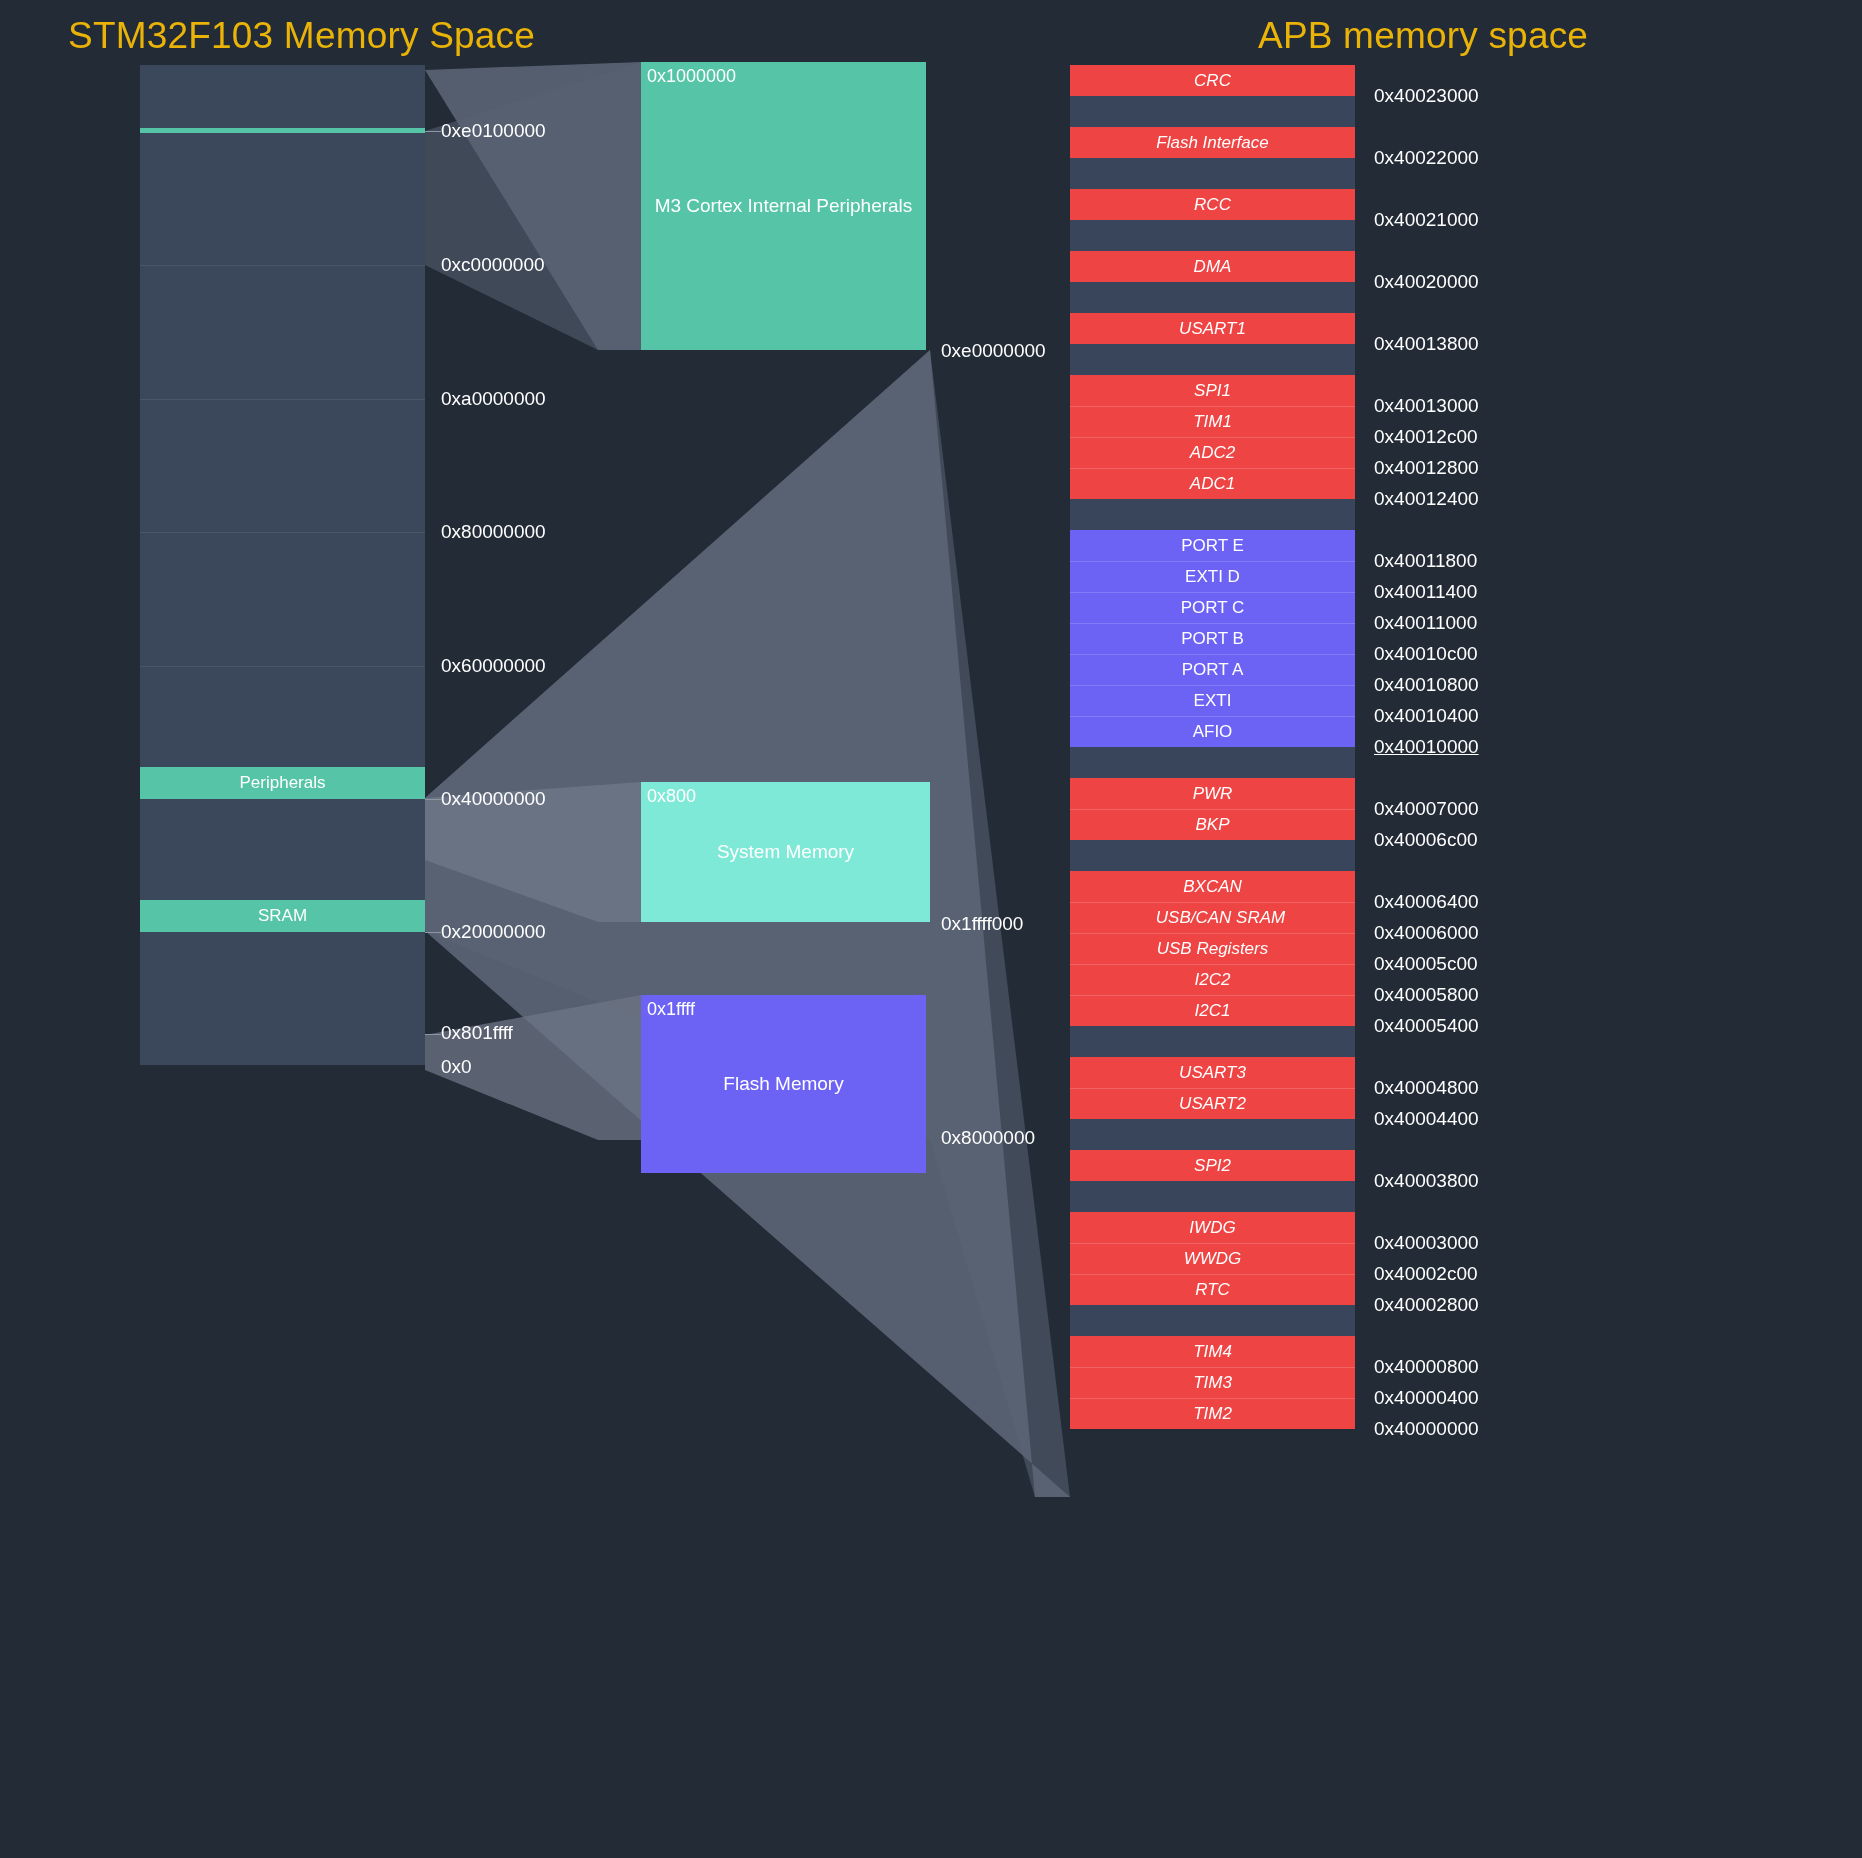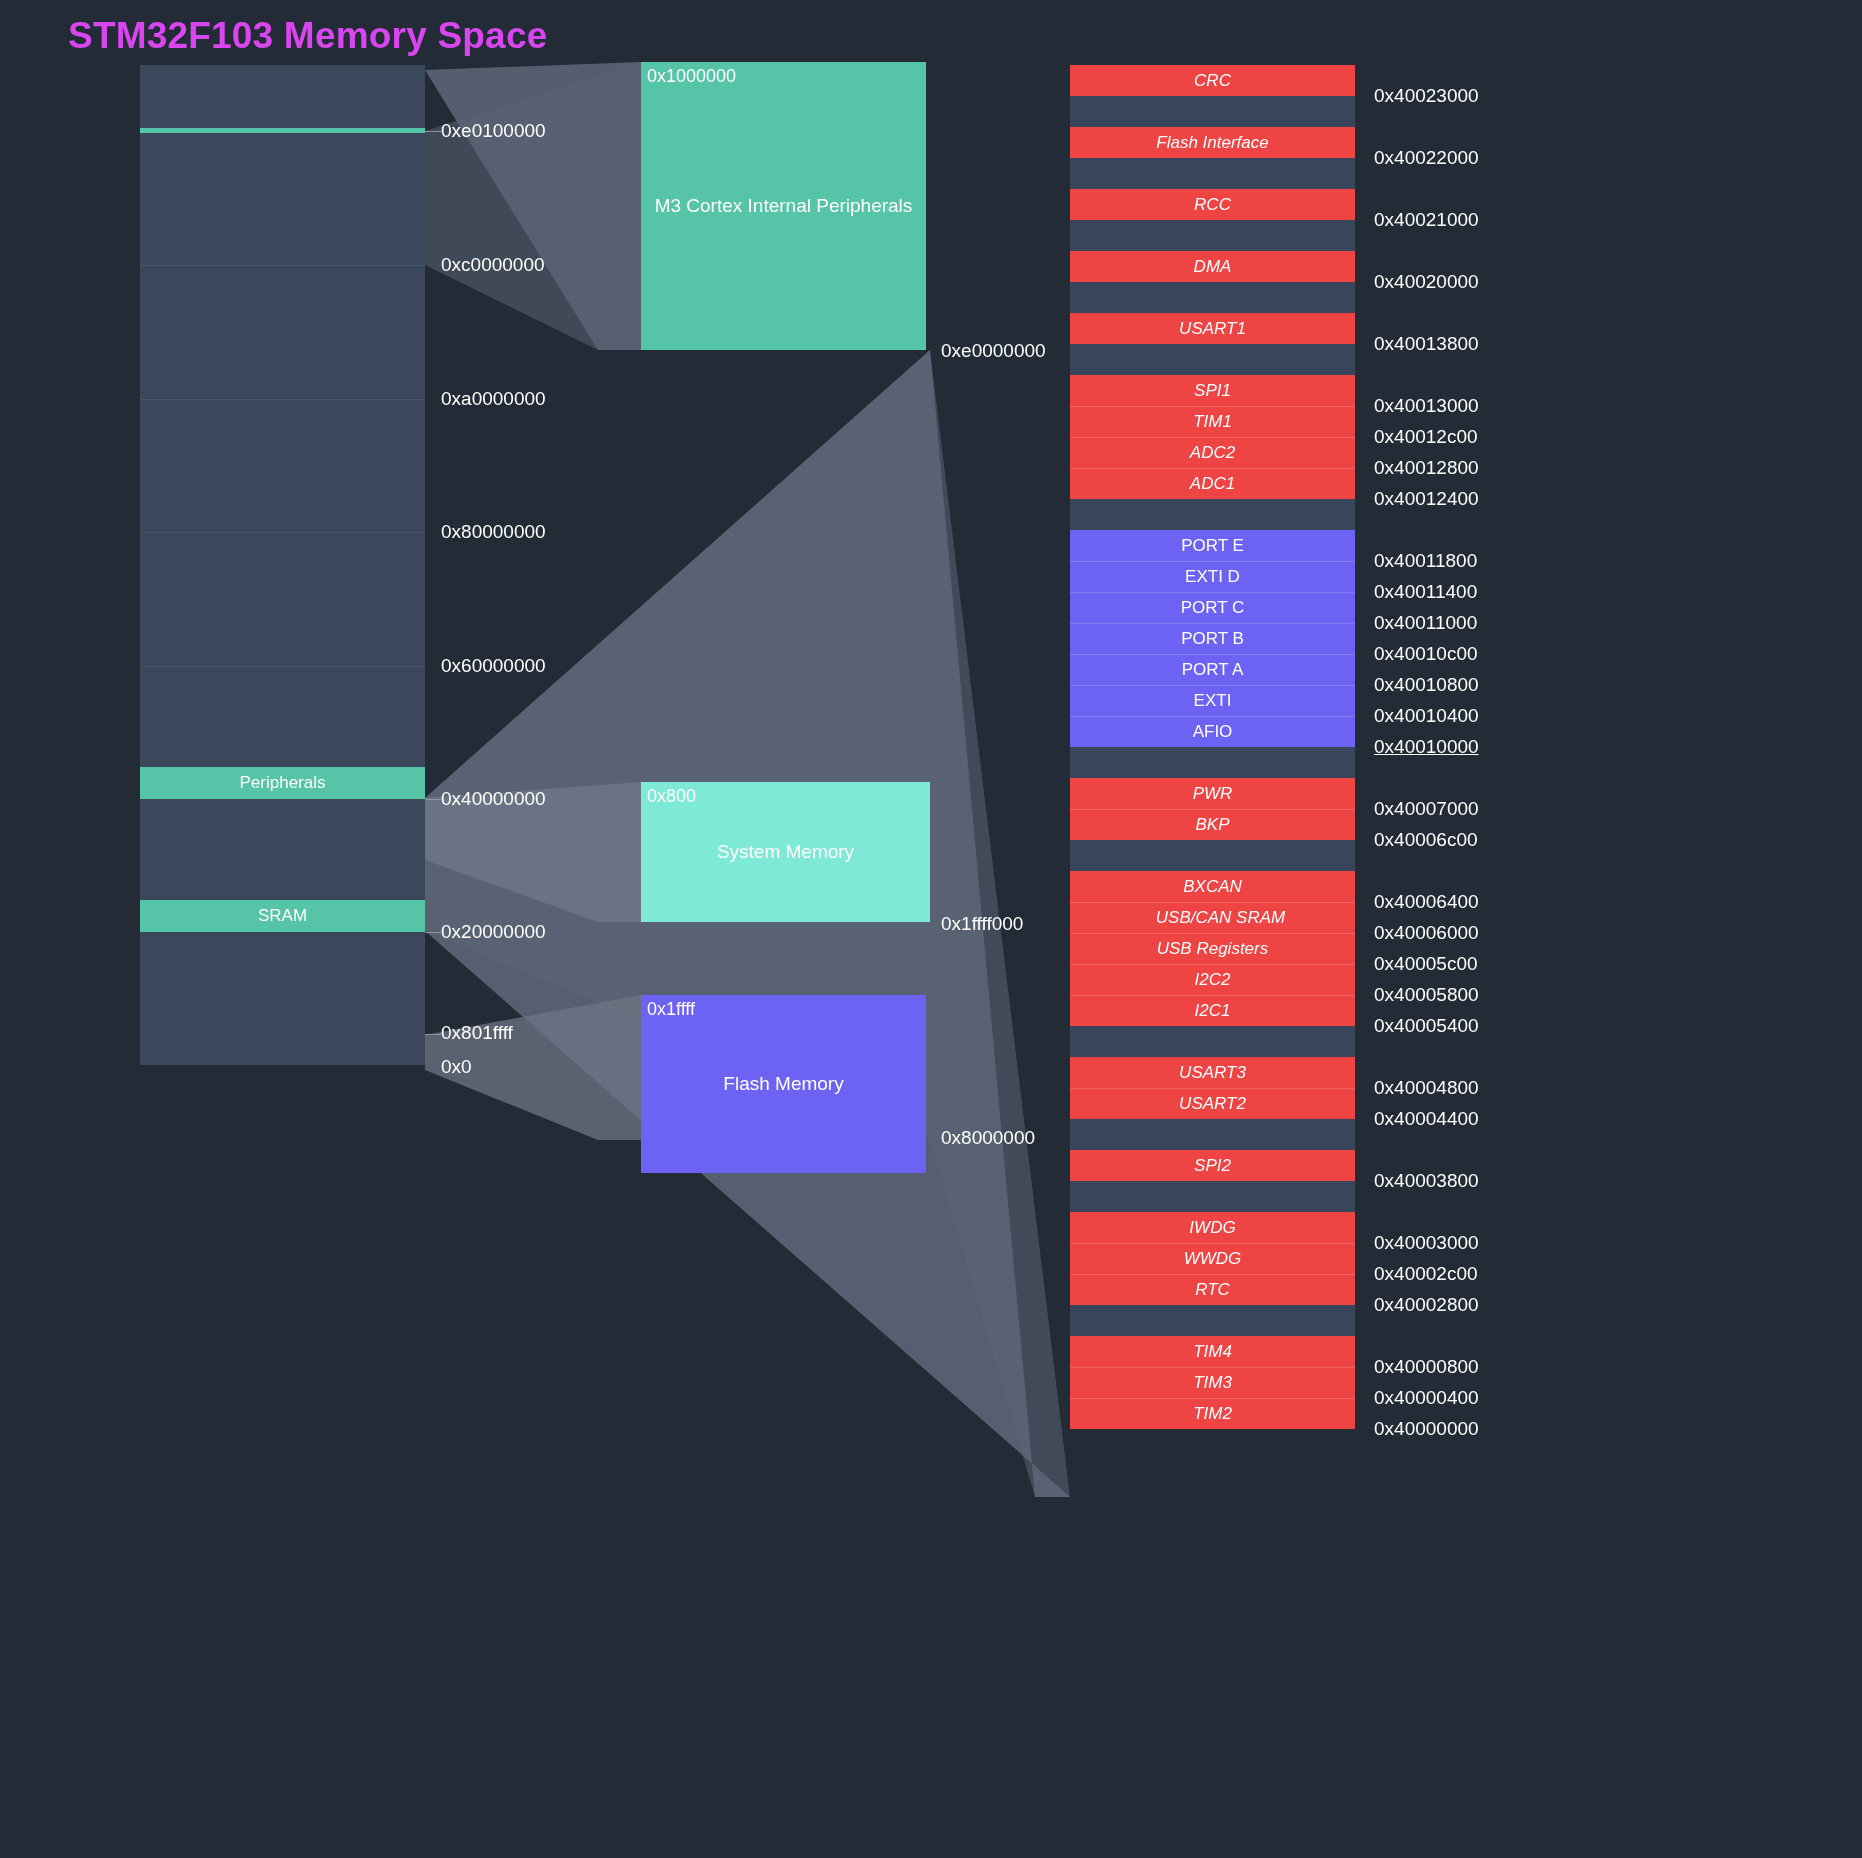--- a/index.html
+++ b/index.html
@@ -10,22 +10,22 @@
     color:#ffffff;
     overflow:hidden;
     position:relative;
   }
   .stage{position:absolute;inset:0;}
 
   
   .title{
     position:absolute;
     font-size:37px;
-    font-weight:700;
-    color:#d946ef;
+    font-weight:400;
+    color:#eab308;
     white-space:nowrap;
     letter-spacing:.2px;
   }
   #title-left{left:68px;top:15px;}
   #title-right{left:1258px;top:15px;}
 
   
   .connectors{position:absolute;left:0;top:0;width:1862px;height:1858px;}
 
   
@@ -87,20 +87,21 @@
 
     <polygon points="930,350 425,798 425,931 1070,1497 1035,1497" fill="#5b6575" opacity="0.9"></polygon>
     <polygon points="930,350 425,798 425,931 930,1140 1035,1497 1070,1497" fill="#5b6575" opacity="0.55"></polygon>
 
     <polygon points="425,798 641,782 641,922 598,922 425,860" fill="#6d7685" opacity="0.9"></polygon>
 
     <polygon points="425,1035 641,995 641,1140 598,1140 425,1070" fill="#6d7685" opacity="0.75"></polygon>
   </svg>
 
   <div class="title" id="title-left">STM32F103 Memory Space</div>
+  <div class="title" id="title-right">APB memory space</div>
 
   <div id="mem-column">
     <div class="mem-accent" style="top:63px"></div>
     <div class="mem-div" style="top:200px"></div>
     <div class="mem-div" style="top:334px"></div>
     <div class="mem-div" style="top:467px"></div>
     <div class="mem-div" style="top:601px"></div>
     <div class="mem-band teal" id="band-peripherals" style="top:702px;height:32px">
       <span>Peripherals</span>
     </div>

